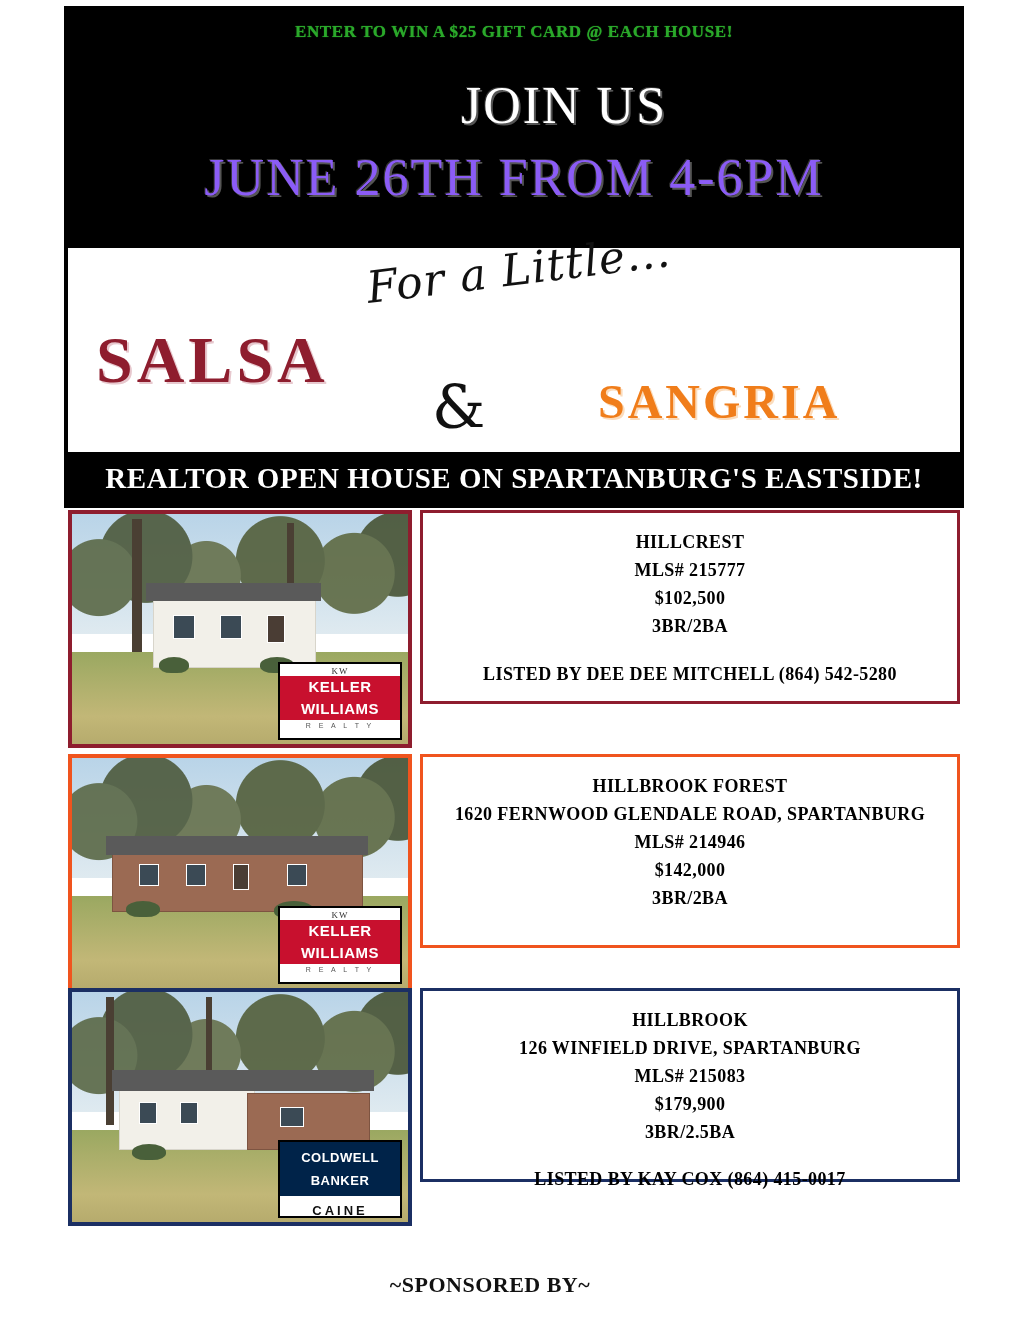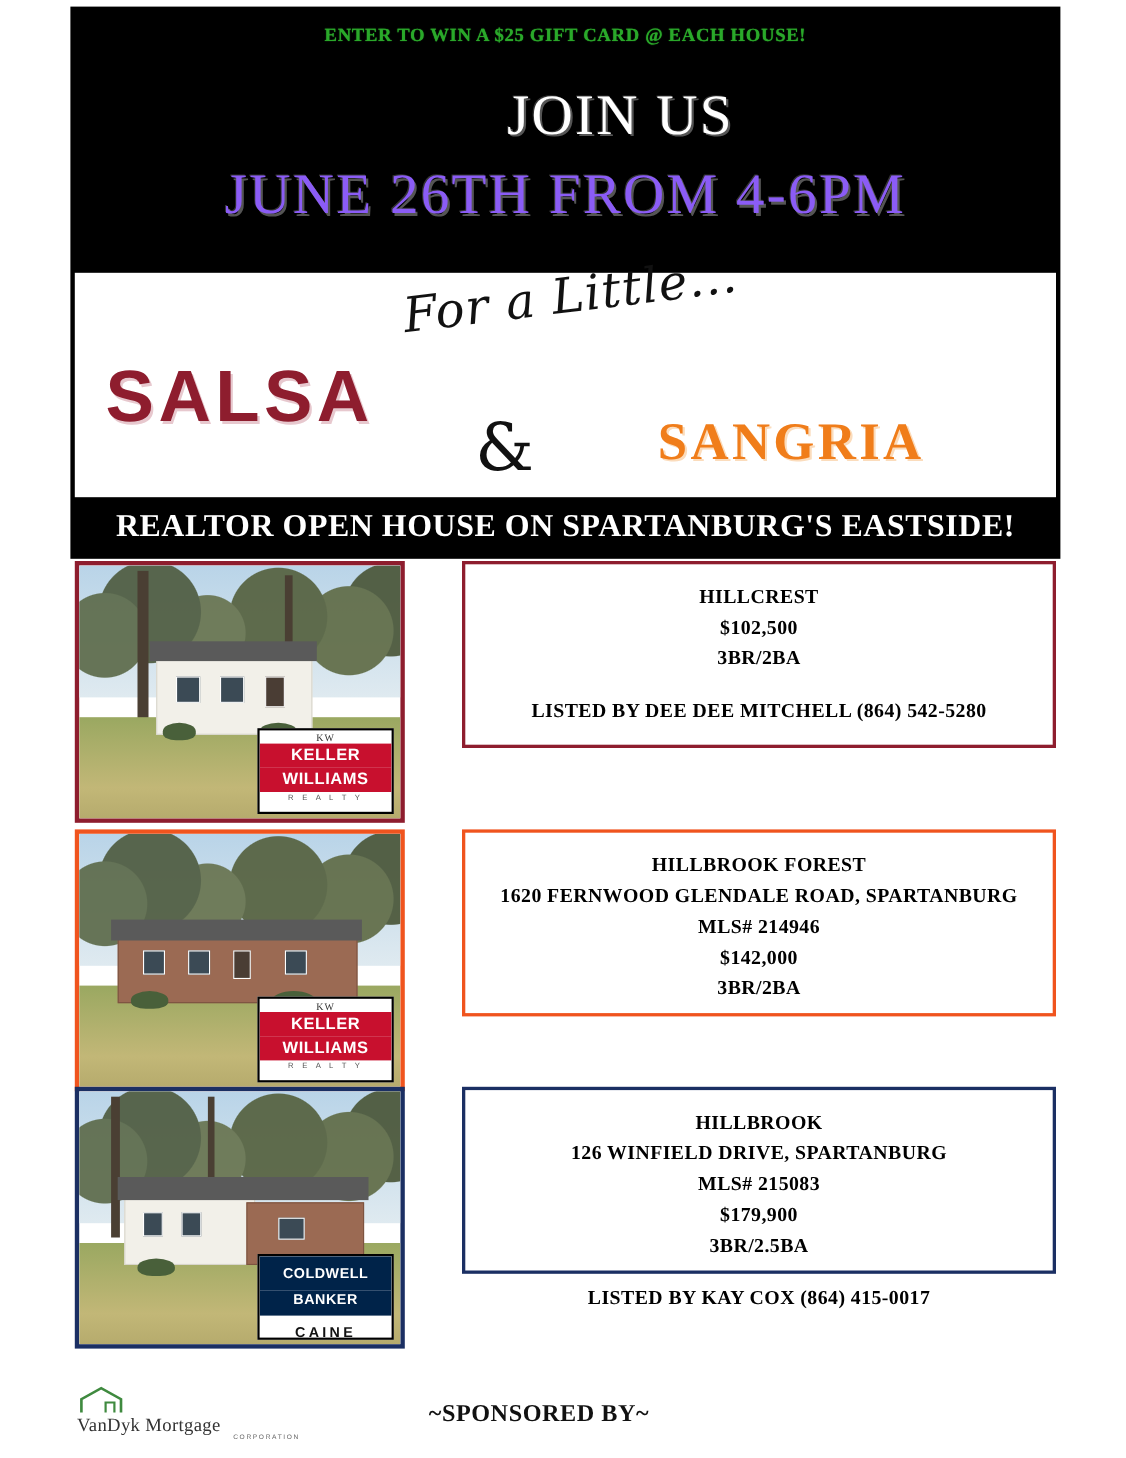--- a/index.html
+++ b/index.html
@@ -93,21 +93,21 @@
     color: #111111;
     transform: rotate(-7deg);
     transform-origin: left bottom;
     letter-spacing: 1px;
   }
 
   .salsa {
     position: absolute;
     left: 96px;
     top: 322px;
-    font-family: Liberation Sans, sans-serif;
+    font-family: Liberation Serif, serif;
     font-weight: bold;
     font-size: 66px;
     color: #8e1d2e;
     letter-spacing: 4px;
     text-shadow: 2px 2px 0 #e7c8ce;
   }
 
   .ampersand {
     position: absolute;
     left: 432px;
@@ -150,35 +150,35 @@
     height: 238px;
   }
   .listing.row1 { top: 510px; }
   .listing.row2 { top: 754px; }
   .listing.row3 { top: 988px; }
 
   .photo-frame {
     position: absolute;
     left: 0;
     top: 0;
-    width: 300px;
+    width: 344px;
     height: 238px;
     border: 4px solid #8e1d2e;
     box-sizing: border-box;
     overflow: hidden;
   }
   .row2 .photo-frame { border-color: #f0541e; }
   .row3 .photo-frame { border-color: #1b2f63; }
 
   .info-box {
     position: absolute;
     left: 352px;
     top: 0;
     width: 540px;
-    height: 170px;
+    height: 194px;
     border: 3px solid #8e1d2e;
     box-sizing: border-box;
     background: #ffffff;
     text-align: center;
     padding-top: 16px;
   }
   .row2 .info-box { border-color: #f0541e; }
   .row3 .info-box { border-color: #1b2f63; }
 
   .info-box .line {
@@ -441,20 +441,21 @@
       </div>
       <div class="sign">
         <div class="kw-top">KW</div>
         <div class="kw-red">KELLER</div>
         <div class="kw-red">WILLIAMS</div>
         <div class="kw-sub">R E A L T Y</div>
       </div>
     </div>
     <div class="info-box">
       <div class="line name">HILLCREST</div>
+      <div class="line">MLS# 215777</div>
       <div class="line">$102,500</div>
       <div class="line">3BR/2BA</div>
       <div class="line agent">LISTED BY DEE DEE MITCHELL  (864) 542-5280</div>
     </div>
   </div>
 
   <div class="listing row2">
     <div class="photo-frame">
       <div class="scene">
         <div class="sky"></div>
@@ -512,26 +513,18 @@
       <div class="line name">HILLBROOK</div>
       <div class="line addr">126 WINFIELD DRIVE, SPARTANBURG</div>
       <div class="line">MLS# 215083</div>
       <div class="line">$179,900</div>
       <div class="line">3BR/2.5BA</div>
       <div class="line agent">LISTED BY KAY COX (864) 415-0017</div>
     </div>
   </div>
 
   <div class="footer">
-    <div class="vandyk">
-      <svg class="vd-house" viewBox="0 0 44 26">
-        <path d="M4 24 L4 12 L22 2 L40 12 L40 24" fill="none" stroke="#3f8a3f" stroke-width="2.4"></path>
-        <path d="M26 24 L26 15 L34 15 L34 24" fill="none" stroke="#3f8a3f" stroke-width="2"></path>
-      </svg>
-      <div class="vd-name">VanDyk Mortgage</div>
-      <div class="vd-sub">CORPORATION</div>
-    </div>
 
     <div class="sponsored">~SPONSORED BY~</div>
 
   </div>
 
 </div>
 
 </body></html>

